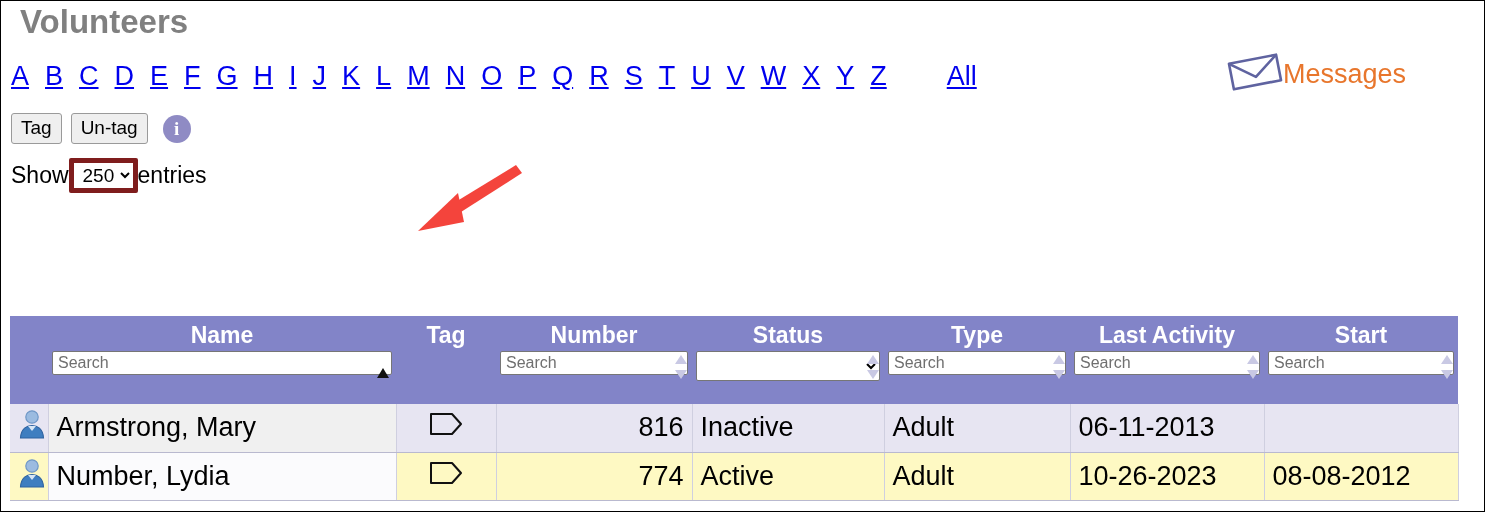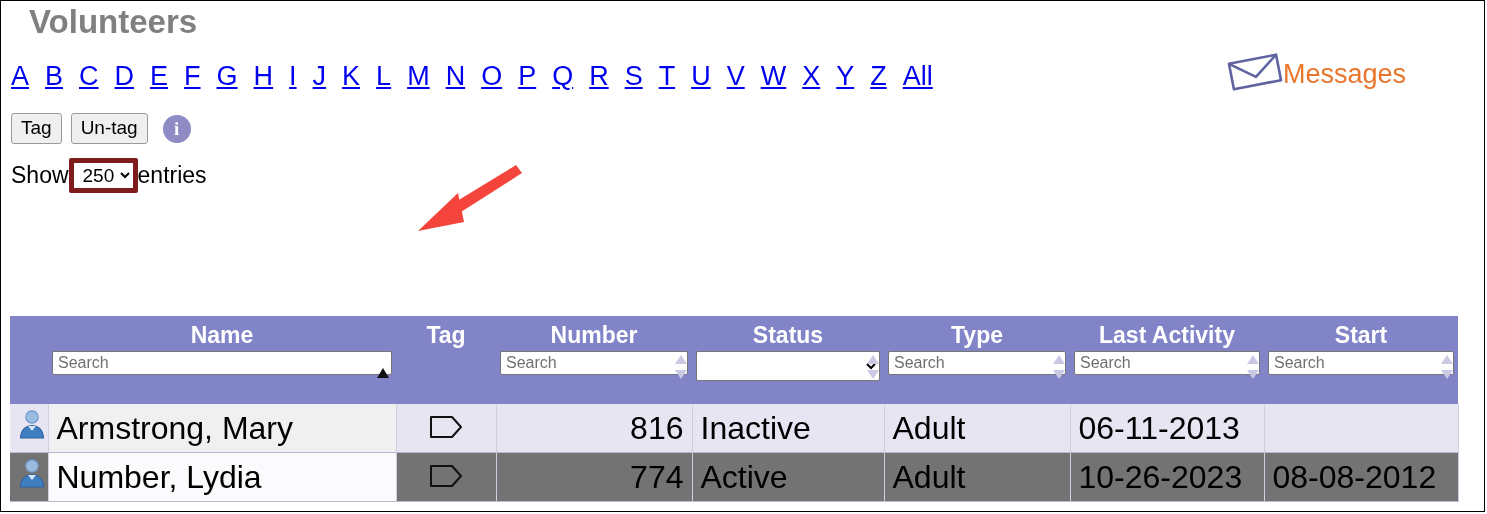--- a/index.html
+++ b/index.html
@@ -19,21 +19,21 @@
     height: 512px;
     border: 1px solid #000000;
     background: #ffffff;
     box-sizing: border-box;
     overflow: hidden;
   }
 
   
   .page-title {
     position: absolute;
-    left: 28px;
+    left: 19px;
     top: 2px;
     font-size: 33px;
     font-weight: bold;
     color: #808080;
     letter-spacing: 0px;
     white-space: nowrap;
   }
 
   
   .alpha-nav {
@@ -43,21 +43,21 @@
     white-space: nowrap;
     font-size: 27px;
     line-height: 27px;
   }
   .alpha-link {
     color: #0000ee;
     text-decoration: underline;
     margin-right: 16px;
     cursor: pointer;
   }
-  .alpha-link:last-child { margin-right: 0; }
+  .alpha-link:last-child { margin-right: 0; margin-left: 44px; }
 
   
   .messages-widget {
     position: absolute;
     right: 78px;
     top: 52px;
     display: flex;
     align-items: center;
     gap: 0;
     cursor: pointer;
@@ -206,32 +206,32 @@
   }
   .sort-asc-only {
     position: absolute;
     right: 6px;
     top: 42px;
     width: 14px;
     height: 12px;
   }
 
   .dtable tbody td {
-    font-size: 32px;
+    font-size: 27px;
     color: #000000;
     padding: 5px 8px;
     border-right: 1px solid #cfcfe0;
     border-bottom: 1px solid #b9b9cf;
     height: 48px;
     box-sizing: border-box;
     overflow: hidden;
     white-space: nowrap;
   }
   .dtable tbody tr.odd td { background: #e7e5f2; }
-  .dtable tbody tr.even td { background: #737373; }
+  .dtable tbody tr.even td { background: #fef9c3; }
   .dtable tbody tr.odd td.name-cell { background: #f0f0f0; }
   .dtable tbody tr.even td.name-cell { background: #fbfbfd; }
   td.icon-cell { text-align: center; padding: 4px 0 0 0; }
   td.tag-cell { text-align: center; padding-top: 6px; }
   td.num-cell { text-align: right; padding-right: 10px; }
   td.last-col { border-right: none; }
 
   .col-icon   { width: 38px; }
   .col-name   { width: 348px; }
   .col-tag    { width: 100px; }

